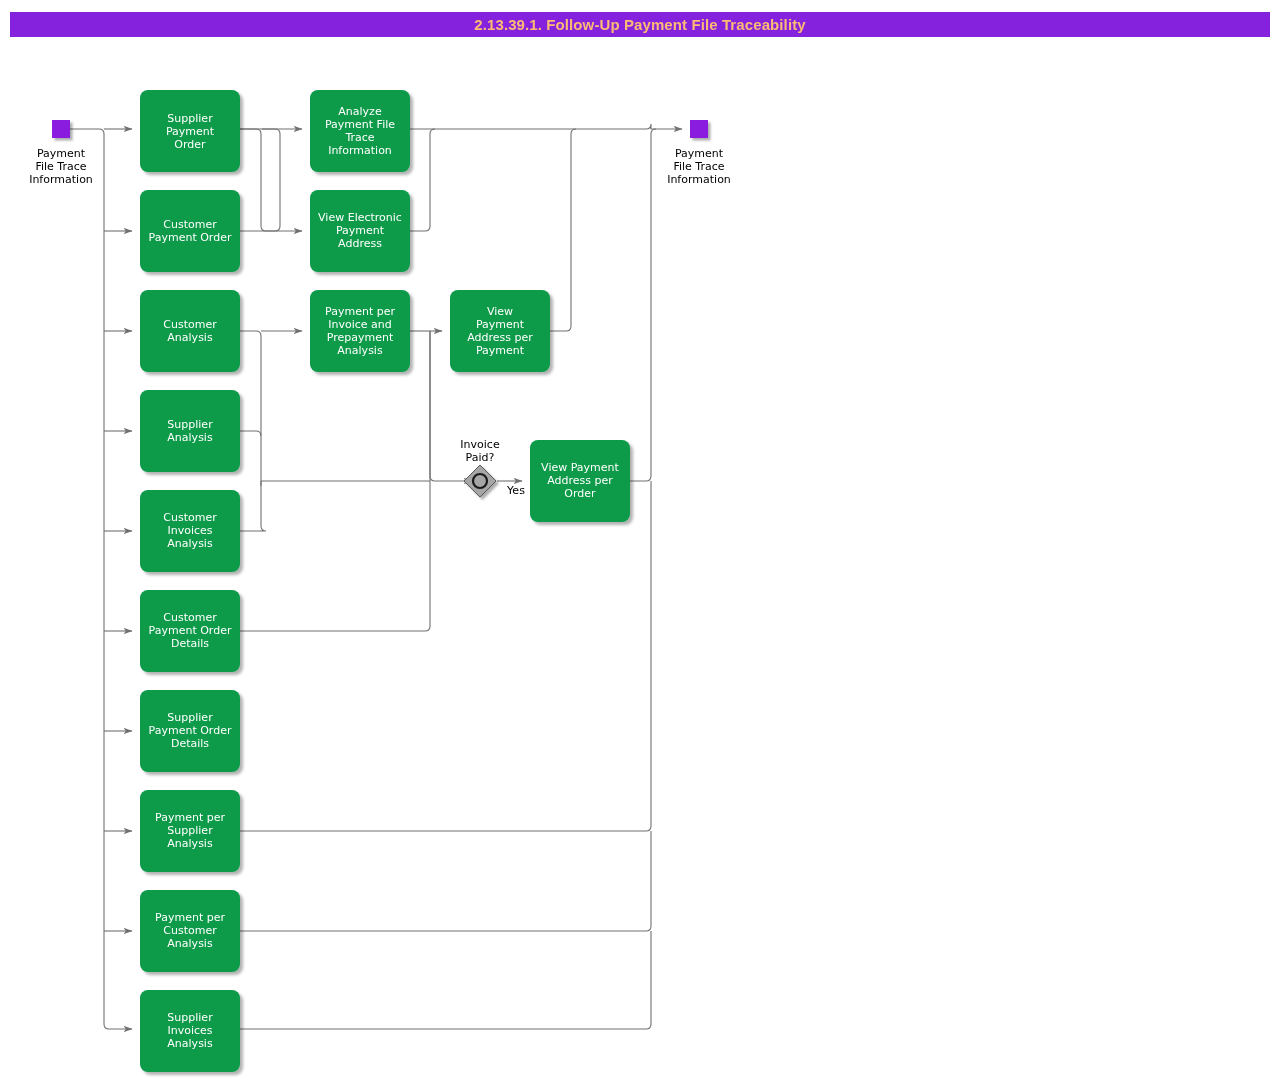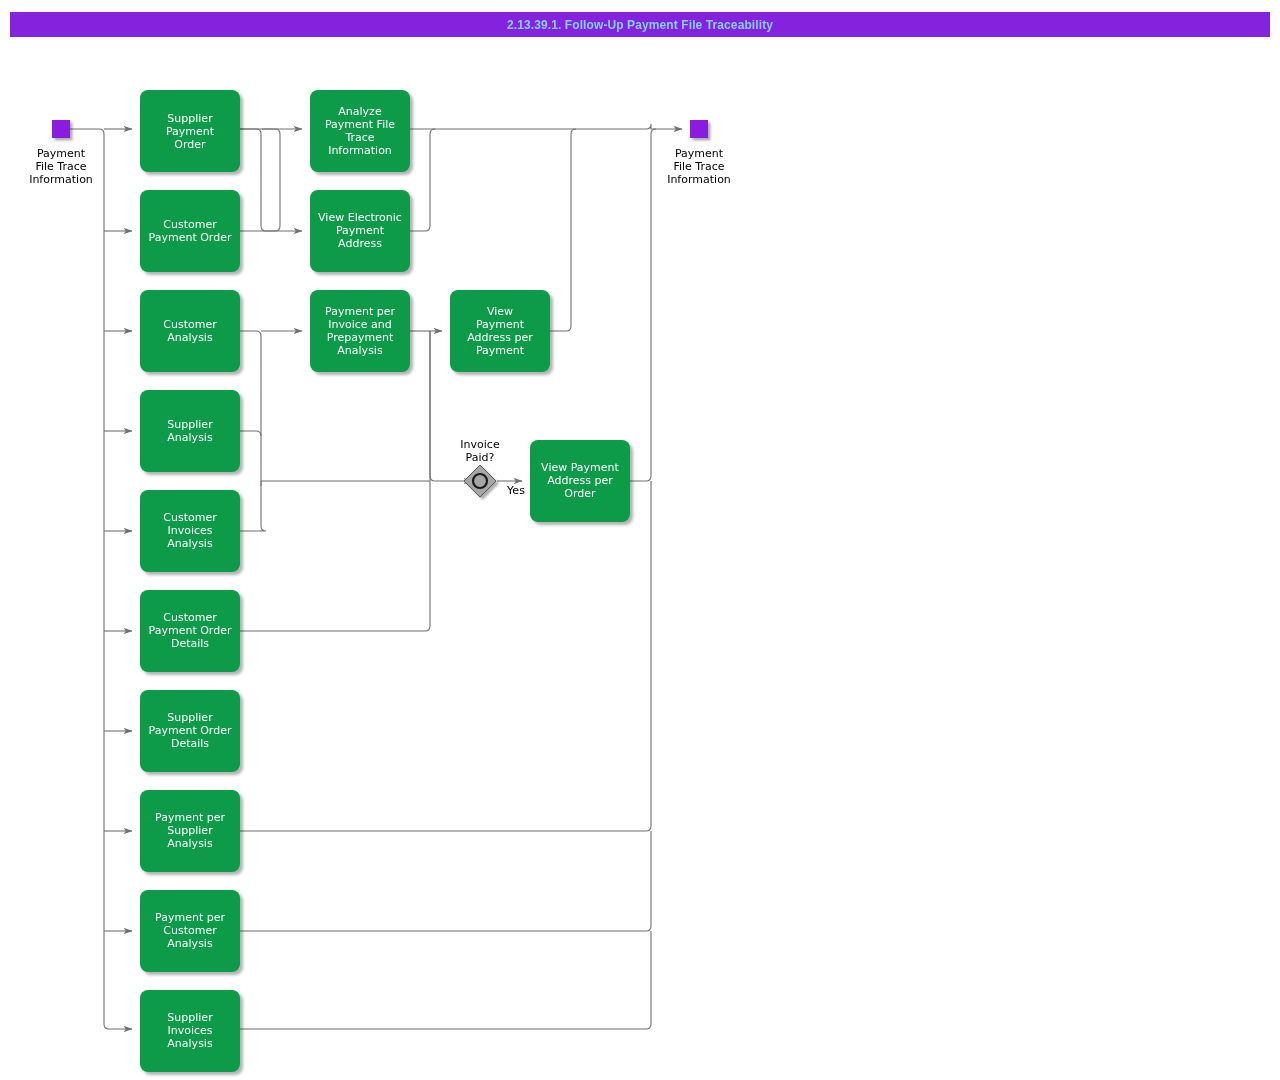--- a/index.html
+++ b/index.html
@@ -1,20 +1,20 @@
 <!DOCTYPE html>
 <html><head>
 <meta charset="utf-8">
 <style>
   html,body{margin:0;padding:0;background:#ffffff;}
   body{width:1280px;height:1080px;font-family:"DejaVu Sans",sans-serif;overflow:hidden;}
   #app{position:relative;width:1280px;height:1080px;background:#fff;}
   .titlebar{position:absolute;left:10px;top:12px;width:1260px;height:25px;
             background:#8522de;display:flex;align-items:center;justify-content:center;}
-  .titlebar .tt{color:#7dd3fc;font-size:12px;font-weight:bold;letter-spacing:.1px;
+  .titlebar .tt{color:#fdba74;font-size:15px;font-weight:bold;letter-spacing:.1px;
                 font-family:"Liberation Sans",sans-serif;}
   svg.canvas{position:absolute;left:0;top:0;width:1280px;height:1080px;}
   .boxtext{font-family:"DejaVu Sans",sans-serif;font-size:11px;fill:#ffffff;}
   .nodelabel{font-family:"DejaVu Sans",sans-serif;font-size:11px;fill:#000000;}
   .edgelabel{font-family:"DejaVu Sans",sans-serif;font-size:11px;fill:#000000;}
   .ln{stroke:#707070;stroke-width:1.1;fill:none;}
 </style>
 </head>
 <body>
 

